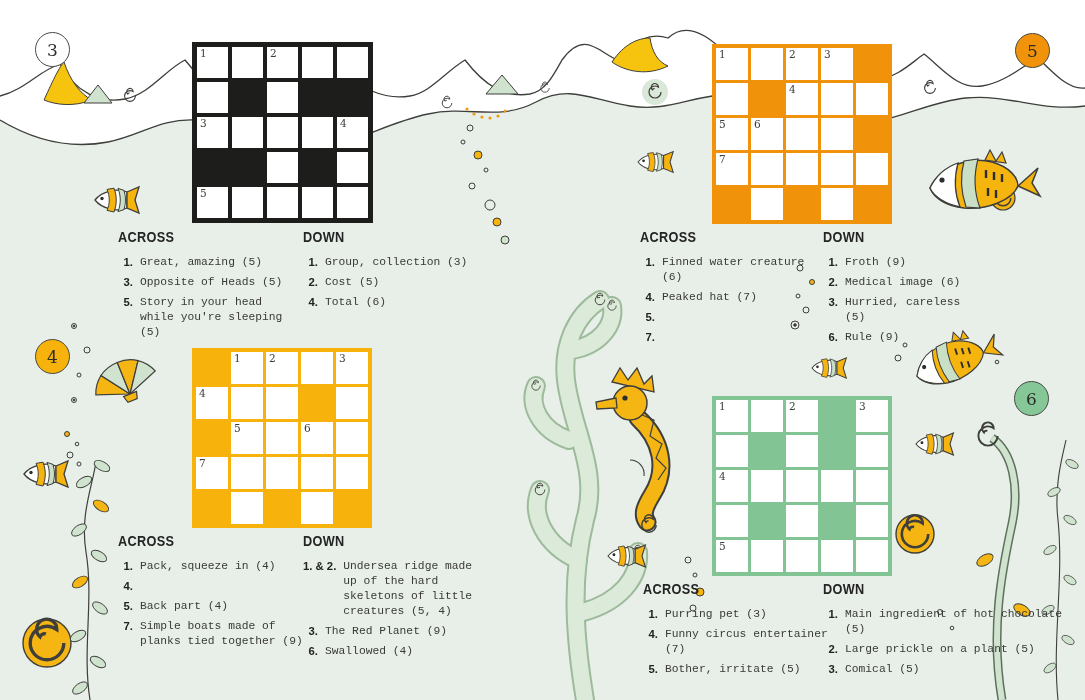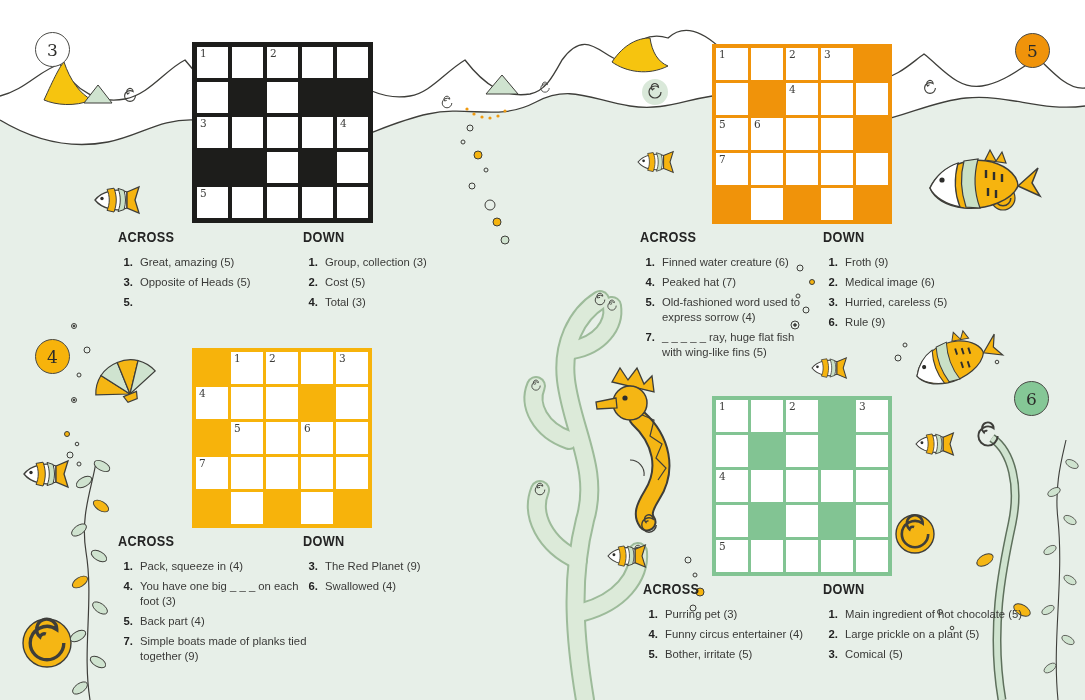--- a/index.html
+++ b/index.html
@@ -27,21 +27,21 @@
              font-size:10.5px;color:#3c3c3a;}
 
   
   .clues{position:absolute;}
   .clues-heading{font-weight:bold;font-size:15.5px;letter-spacing:.4px;color:#242424;
                  transform:scaleX(.82);transform-origin:left;margin-bottom:9px;
                  font-family:"Liberation Sans",sans-serif;}
   .clue{display:flex;margin-bottom:5px;line-height:1.32;font-size:11.3px;color:#3a3a38;}
   .clue .cnum{font-weight:bold;color:#222;min-width:15px;text-align:right;
               margin-right:7px;white-space:nowrap;flex:none;}
-  .clue .ctext{flex:1;}
+  .clue .ctext{flex:1;font-family:Liberation Mono, monospace;}
 </style>
 </head>
 <body>
 
 <div class="stage">
 
 <svg class="deco" width="1085" height="700" viewBox="0 0 1085 700">
   <defs>
     <path id="spiral" d="m6,0 a6,6 0 1 1 -12,0 a6,6 0 0 1 9.5,-4.8 a3.6,3.6 0 1 0 -6,2.6 a1.6,1.6 0 0 1 2.1,-1" fill="none" stroke="#3e3e3a" stroke-width="1.2"></path>
     <g id="smallfish">
@@ -409,60 +409,64 @@
         <div class="clue">
           <span class="cnum">1.</span>
           <span class="ctext">Great, amazing (5)</span>
         </div>
         <div class="clue">
           <span class="cnum">3.</span>
           <span class="ctext">Opposite of Heads (5)</span>
         </div>
         <div class="clue">
           <span class="cnum">5.</span>
+          <span class="ctext">Story in your head while you're sleeping (5)</span>
         </div>
       </div>
   <div class="clues" style="left:303px;top:228px;width:165px;">
         <div class="clues-heading">DOWN</div>
         <div class="clue">
           <span class="cnum">1.</span>
           <span class="ctext">Group, collection (3)</span>
         </div>
         <div class="clue">
           <span class="cnum">2.</span>
           <span class="ctext">Cost (5)</span>
         </div>
         <div class="clue">
           <span class="cnum">4.</span>
-          <span class="ctext">Total (3)</span>
+          <span class="ctext">Total (6)</span>
         </div>
       </div>
 
   <div class="clues" style="left:118px;top:532px;width:190px;">
         <div class="clues-heading">ACROSS</div>
         <div class="clue">
           <span class="cnum">1.</span>
           <span class="ctext">Pack, squeeze in (4)</span>
         </div>
         <div class="clue">
           <span class="cnum">4.</span>
-          <span class="ctext">You have one big _ _ _ on each foot (3)</span>
         </div>
         <div class="clue">
           <span class="cnum">5.</span>
           <span class="ctext">Back part (4)</span>
         </div>
         <div class="clue">
           <span class="cnum">7.</span>
           <span class="ctext">Simple boats made of planks tied together (9)</span>
         </div>
       </div>
   <div class="clues" style="left:303px;top:532px;width:178px;">
         <div class="clues-heading">DOWN</div>
         <div class="clue">
+          <span class="cnum">1. &amp; 2.</span>
+          <span class="ctext">Undersea ridge made up of the hard skeletons of little creatures (5, 4)</span>
+        </div>
+        <div class="clue">
           <span class="cnum">3.</span>
           <span class="ctext">The Red Planet (9)</span>
         </div>
         <div class="clue">
           <span class="cnum">6.</span>
           <span class="ctext">Swallowed (4)</span>
         </div>
       </div>
 
   <div class="clues" style="left:640px;top:228px;width:172px;">
@@ -470,25 +474,23 @@
         <div class="clue">
           <span class="cnum">1.</span>
           <span class="ctext">Finned water creature (6)</span>
         </div>
         <div class="clue">
           <span class="cnum">4.</span>
           <span class="ctext">Peaked hat (7)</span>
         </div>
         <div class="clue">
           <span class="cnum">5.</span>
-          <span class="ctext">Old-fashioned word used to express sorrow (4)</span>
         </div>
         <div class="clue">
           <span class="cnum">7.</span>
-          <span class="ctext">_ _ _ _ _ ray, huge flat fish with wing-like fins (5)</span>
         </div>
       </div>
   <div class="clues" style="left:823px;top:228px;width:160px;">
         <div class="clues-heading">DOWN</div>
         <div class="clue">
           <span class="cnum">1.</span>
           <span class="ctext">Froth (9)</span>
         </div>
         <div class="clue">
           <span class="cnum">2.</span>
@@ -505,21 +507,21 @@
       </div>
 
   <div class="clues" style="left:643px;top:580px;width:185px;">
         <div class="clues-heading">ACROSS</div>
         <div class="clue">
           <span class="cnum">1.</span>
           <span class="ctext">Purring pet (3)</span>
         </div>
         <div class="clue">
           <span class="cnum">4.</span>
-          <span class="ctext">Funny circus entertainer (4)</span>
+          <span class="ctext">Funny circus entertainer (7)</span>
         </div>
         <div class="clue">
           <span class="cnum">5.</span>
           <span class="ctext">Bother, irritate (5)</span>
         </div>
       </div>
   <div class="clues" style="left:823px;top:580px;width:255px;">
         <div class="clues-heading">DOWN</div>
         <div class="clue">
           <span class="cnum">1.</span>

